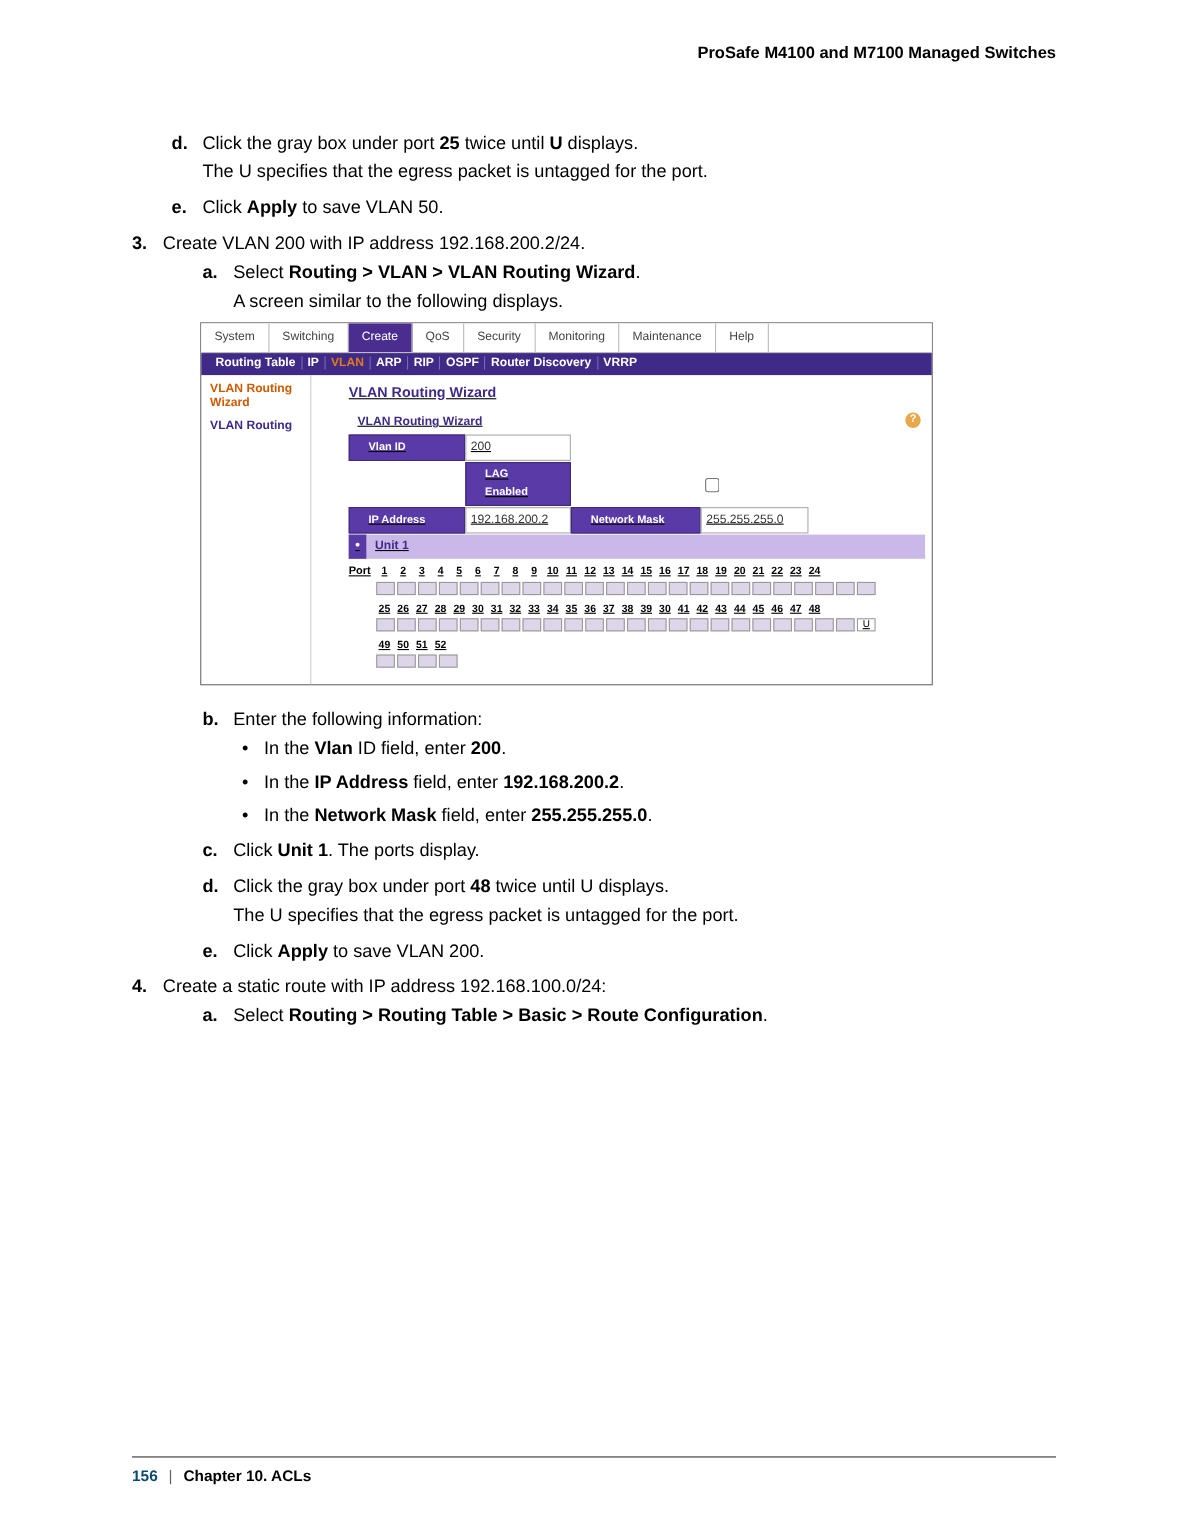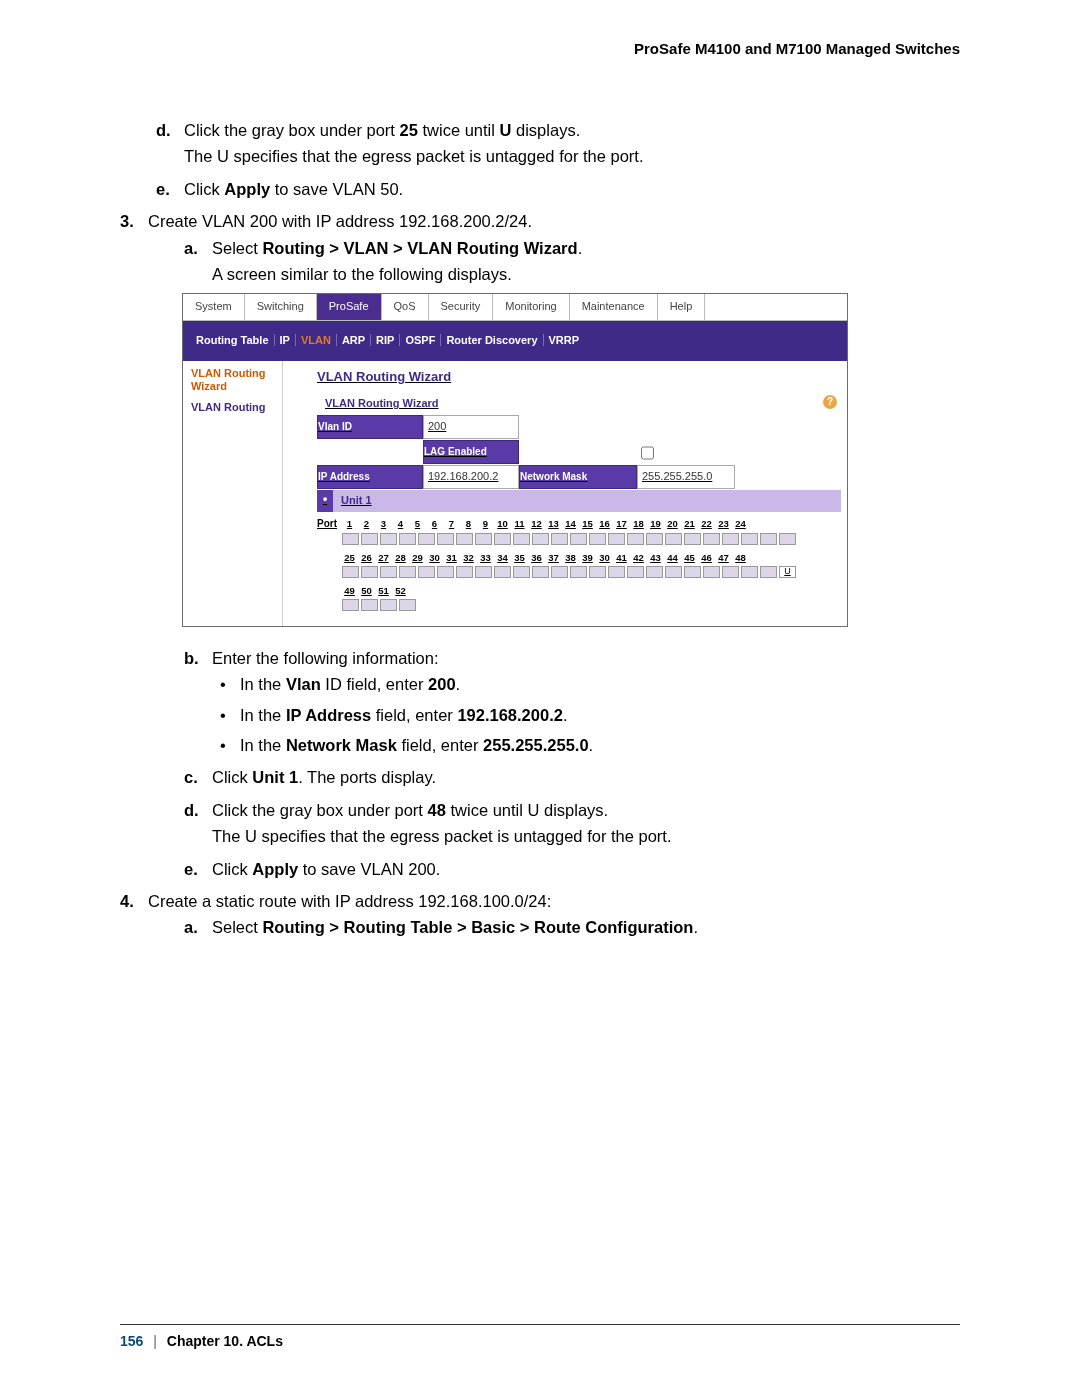--- a/index.html
+++ b/index.html
@@ -38,21 +38,21 @@
   .indent-a { margin-left: 36px; }
   .indent-b { margin-left: 36px; }
   .fig {
     border: 1px solid #6b6b6b; margin: 0 0 18px 62px; width: 666px;
     background: #fff; font-size: 11px; box-sizing: border-box;
   }
   .tab-bar { display: flex; background: #fff; border-bottom: 1px solid #bbb; }
   .tab { padding: 4px 12px; border-right: 1px solid #bbb; color: #444; font-size: 11px; }
   .tab.active { background: #4b2d8f; color: #fff; }
   .sub-bar {
-    background: #3f2a88; color: #fff; padding: 11px 8px; font-size: 11px;
+    background: #3f2a88; color: #fff; padding: 1px 8px; font-size: 11px;
     font-weight: bold;
   }
   .sub-bar span { padding: 0 5px; border-right: 1px solid #7a6ab0; }
   .sub-bar span:last-child { border-right: none; }
   .sub-bar .vlan-sub { color: #e67a1a; }
   .fig-body { display: flex; gap: 26px; }
   .side-menu {
     width: 100px; padding: 6px 6px 0 8px; box-sizing: border-box;
     border-right: 1px solid #ccc; min-height: 190px;
   }
@@ -65,21 +65,21 @@
     position: relative;
   }
   .help-icon {
     position: absolute; right: 4px; top: 0; width: 14px; height: 14px;
     border-radius: 7px; background: #e6a84a; color: #fff; font-size: 10px;
     text-align: center; line-height: 14px; font-weight: bold;
   }
   .row { display: flex; margin-bottom: 1px; }
   .lbl {
     background: #5a3aa6; color: #fff; font-size: 10px; font-weight: bold;
-    padding: 3px 0; box-sizing: border-box; border: 1px solid #3d2a78;
+    padding: 3px 17px; box-sizing: border-box; border: 1px solid #3d2a78;
     flex-shrink: 0;
   }
   .val {
     background: #fff; padding: 2px 4px; border: 1px solid #aaa;
     box-sizing: border-box; font-size: 11px; color: #333; flex-shrink: 0;
   }
   .unit-row { background: #c9b8e8; display: flex; }
   .unit-exp {
     width: 16px; background: #5a3aa6; color: #fff; text-align: center;
     font-size: 12px; font-weight: bold;
@@ -136,21 +136,21 @@
             <div>A screen similar to the following displays.</div>
           </li>
         </ul>
       </li>
     </ul>
 
     <div class="fig">
       <div class="tab-bar" id="top-tabs">
           <div class="tab">System</div>
           <div class="tab">Switching</div>
-          <div class="tab active">ProSafe</div>
+          <div class="tab active">Create</div>
           <div class="tab">QoS</div>
           <div class="tab">Security</div>
           <div class="tab">Monitoring</div>
           <div class="tab">Maintenance</div>
           <div class="tab">Help</div>
         </div>
       <div class="sub-bar" id="sub-nav"><span>Routing Table</span><span>IP</span><span class="vlan-sub">VLAN</span><span>ARP</span><span>RIP</span><span>OSPF</span><span>Router Discovery</span><span>VRRP</span></div>
       <div class="fig-body">
         <div class="side-menu">
           <div>

